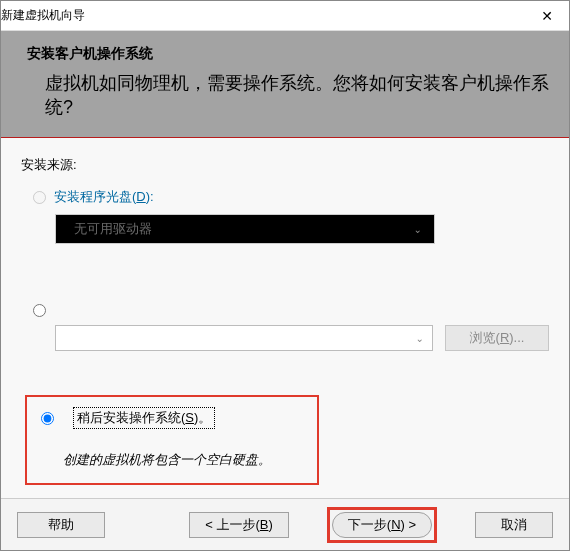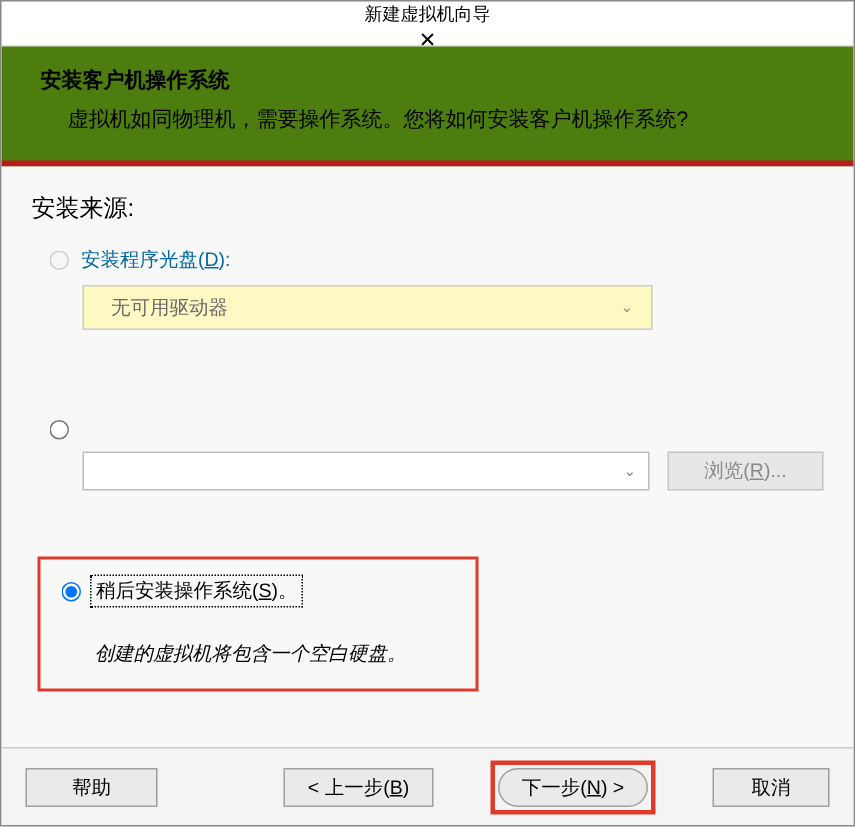--- a/index.html
+++ b/index.html
@@ -15,73 +15,72 @@
     flex-direction: column;
     color: #000;
   }
   .titlebar {
     height: 30px;
     display: flex;
     align-items: center;
     padding-left: 0;
     border-bottom: 1px solid #ddd;
     font-size: 12px;
-    flex-direction: column;
   }
   .titlebar .t-text { flex: 1; }
   .titlebar .close {
     width: 44px;
     height: 100%;
     display: flex;
     align-items: center;
     justify-content: center;
     font-size: 14px;
     font-family: Arial, sans-serif;
   }
   .header {
     padding: 14px 20px 18px 26px;
-    border-bottom: 4px solid #b91c1c;
-    background: #4d7c0f;
+    border-bottom: 1px solid #b91c1c;
+    background: #a3a3a3;
   }
   .header .h-title {
     font-weight: bold;
     font-size: 14px;
     margin-bottom: 8px;
   }
   .header .h-sub {
-    font-size: 14px;
+    font-size: 18px;
     padding-left: 18px;
   }
   .content {
     flex: 1;
     padding: 16px 20px 10px 20px;
     background: #f8f8f8;
   }
   .section-label {
     margin: 2px 0 14px 0;
-    font-size: 16px;
+    font-size: 13px;
   }
   .option-row {
     display: flex;
     align-items: center;
     margin-left: 12px;
     margin-bottom: 8px;
   }
   .option-row input[type=radio] {
     margin: 0 8px 0 0;
   }
   .opt-label { font-size: 13px; }
   .disabled .opt-label { color: #0369a1; }
   .under-option {
     margin: 6px 0 0 34px;
   }
   .selectbox {
     width: 380px;
     height: 30px;
-    background: #fef9c3;
+    background: #000000;
     border: 1px solid #ccc;
     display: flex;
     align-items: center;
     justify-content: space-between;
     padding: 0 12px 0 18px;
     color: #6a6a6a;
     font-size: 13px;
   }
   .selectbox .chev {
     color: #8a8a8a;
@@ -117,21 +116,21 @@
     justify-content: center;
   }
   .gap-lg { height: 60px; }
   .gap-md { height: 44px; }
   .highlight-box {
     border: 2px solid #e03a2c;
     padding: 12px 10px 14px 10px;
     width: 294px;
     margin-left: 4px;
   }
-  .highlight-box .option-row { margin-left: 4px; }
+  .highlight-box .option-row { margin-left: 4px; gap: 13px; }
   .selected-dot-outline {
     outline: 1px dotted #000;
     outline-offset: 1px;
     padding: 0 2px;
   }
   .hint-text {
     margin: 24px 0 0 26px;
     font-size: 13px;
     font-style: italic;
   }

